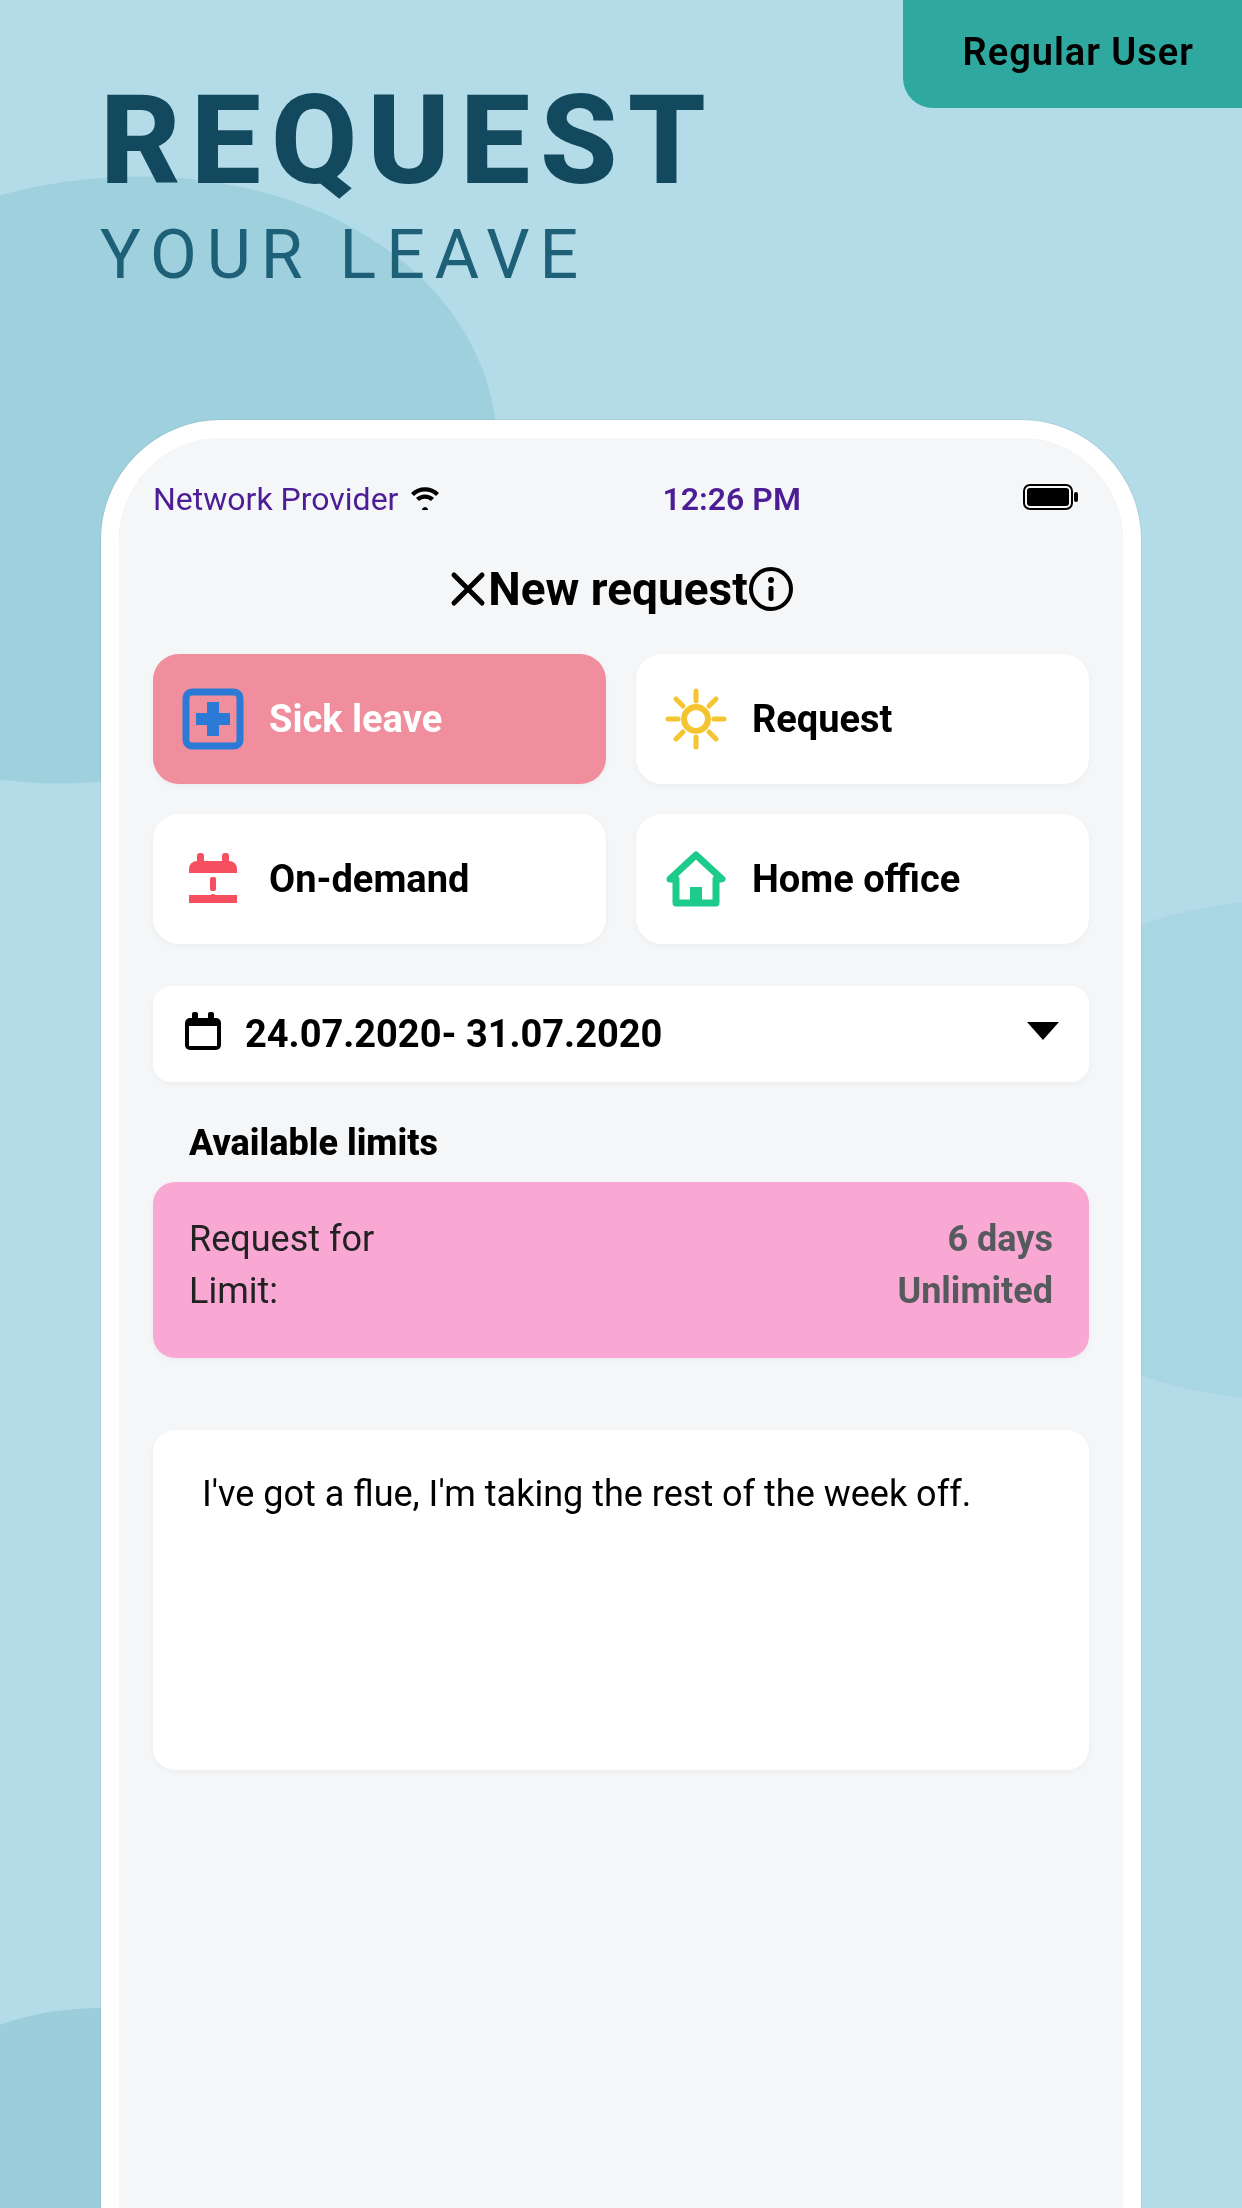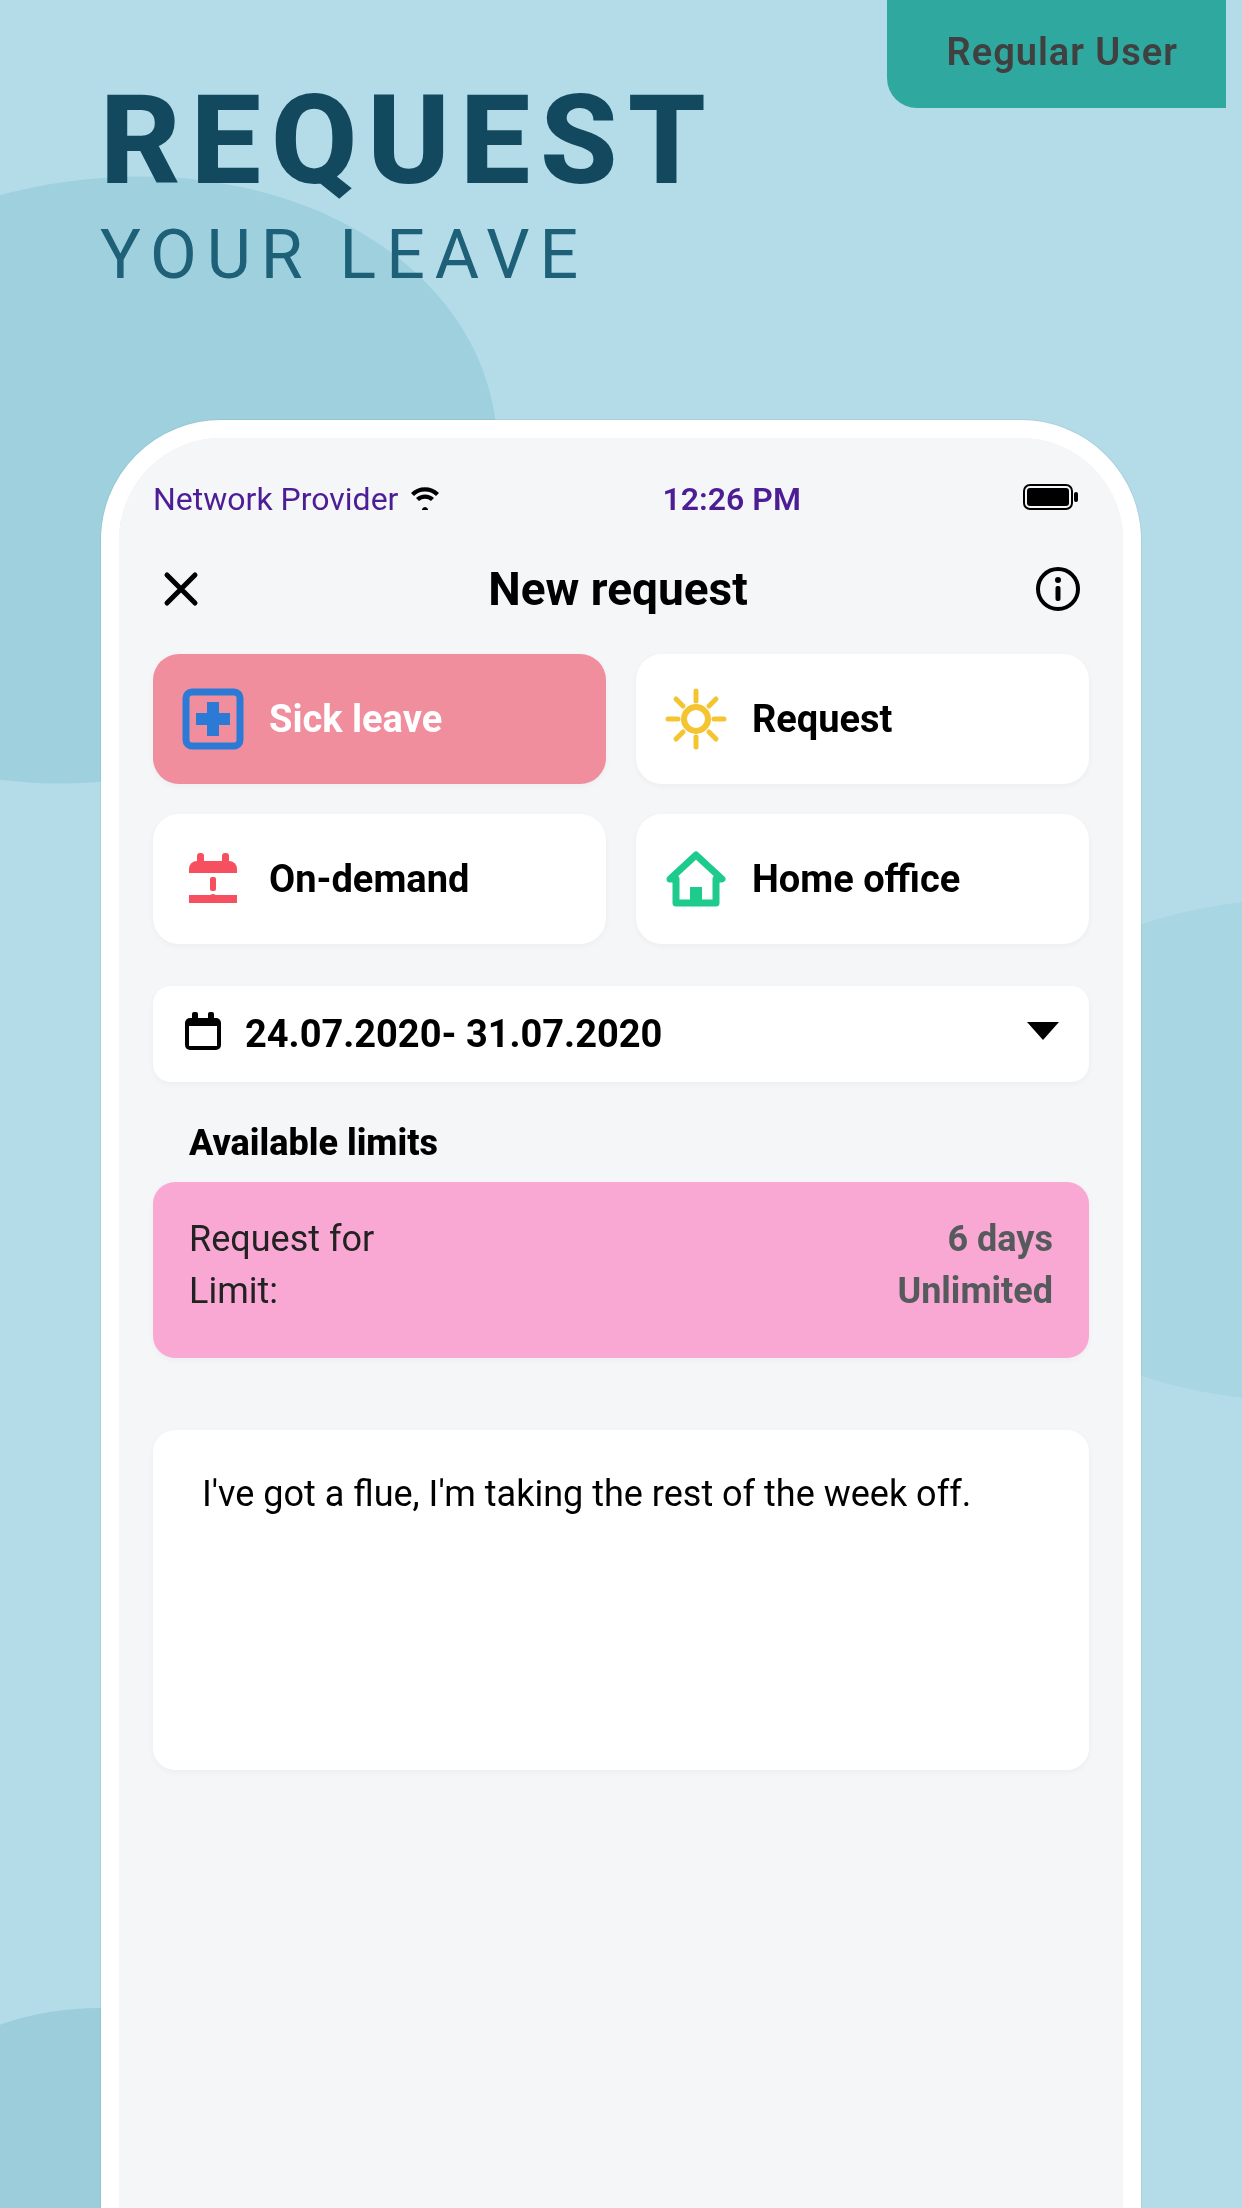--- a/index.html
+++ b/index.html
@@ -28,23 +28,23 @@
 }
 .bg-shape-3 {
   position: absolute;
   width: 500px; height: 400px;
   background: #9bcddb;
   border-radius: 50%;
   bottom: -200px; left: -150px;
 }
 .badge-user {
   position: absolute;
-  top: 0; right: 16px;
+  top: 0; right: 0;
   background: #2fa9a0;
-  color: #404040;
+  color: #000000;
   padding: 30px 48px 34px 60px;
   font-size: 38px;
   font-weight: 600;
   border-bottom-left-radius: 30px;
   letter-spacing: 1px;
 }
 .hero {
   position: absolute;
   top: 78px;
   left: 100px;
@@ -92,21 +92,21 @@
   color: #4c1d95;
   padding: 8px 10px 28px 0;
   gap: 16px;
 }
 .status-left { display:flex; align-items:center; gap:12px; font-weight:400;}
 .status-bar svg { display:inline-block; }
 
 .app-header {
   display:flex;
   align-items:center;
-  justify-content:space-between;
+  justify-content:center;
   padding: 16px 8px 38px 8px;
 }
 .app-header .title {
   font-size: 46px;
   font-weight: 700;
   color: #000;
 }
 .close-x svg, .info-i svg { display:block; }
 
 .type-grid {

